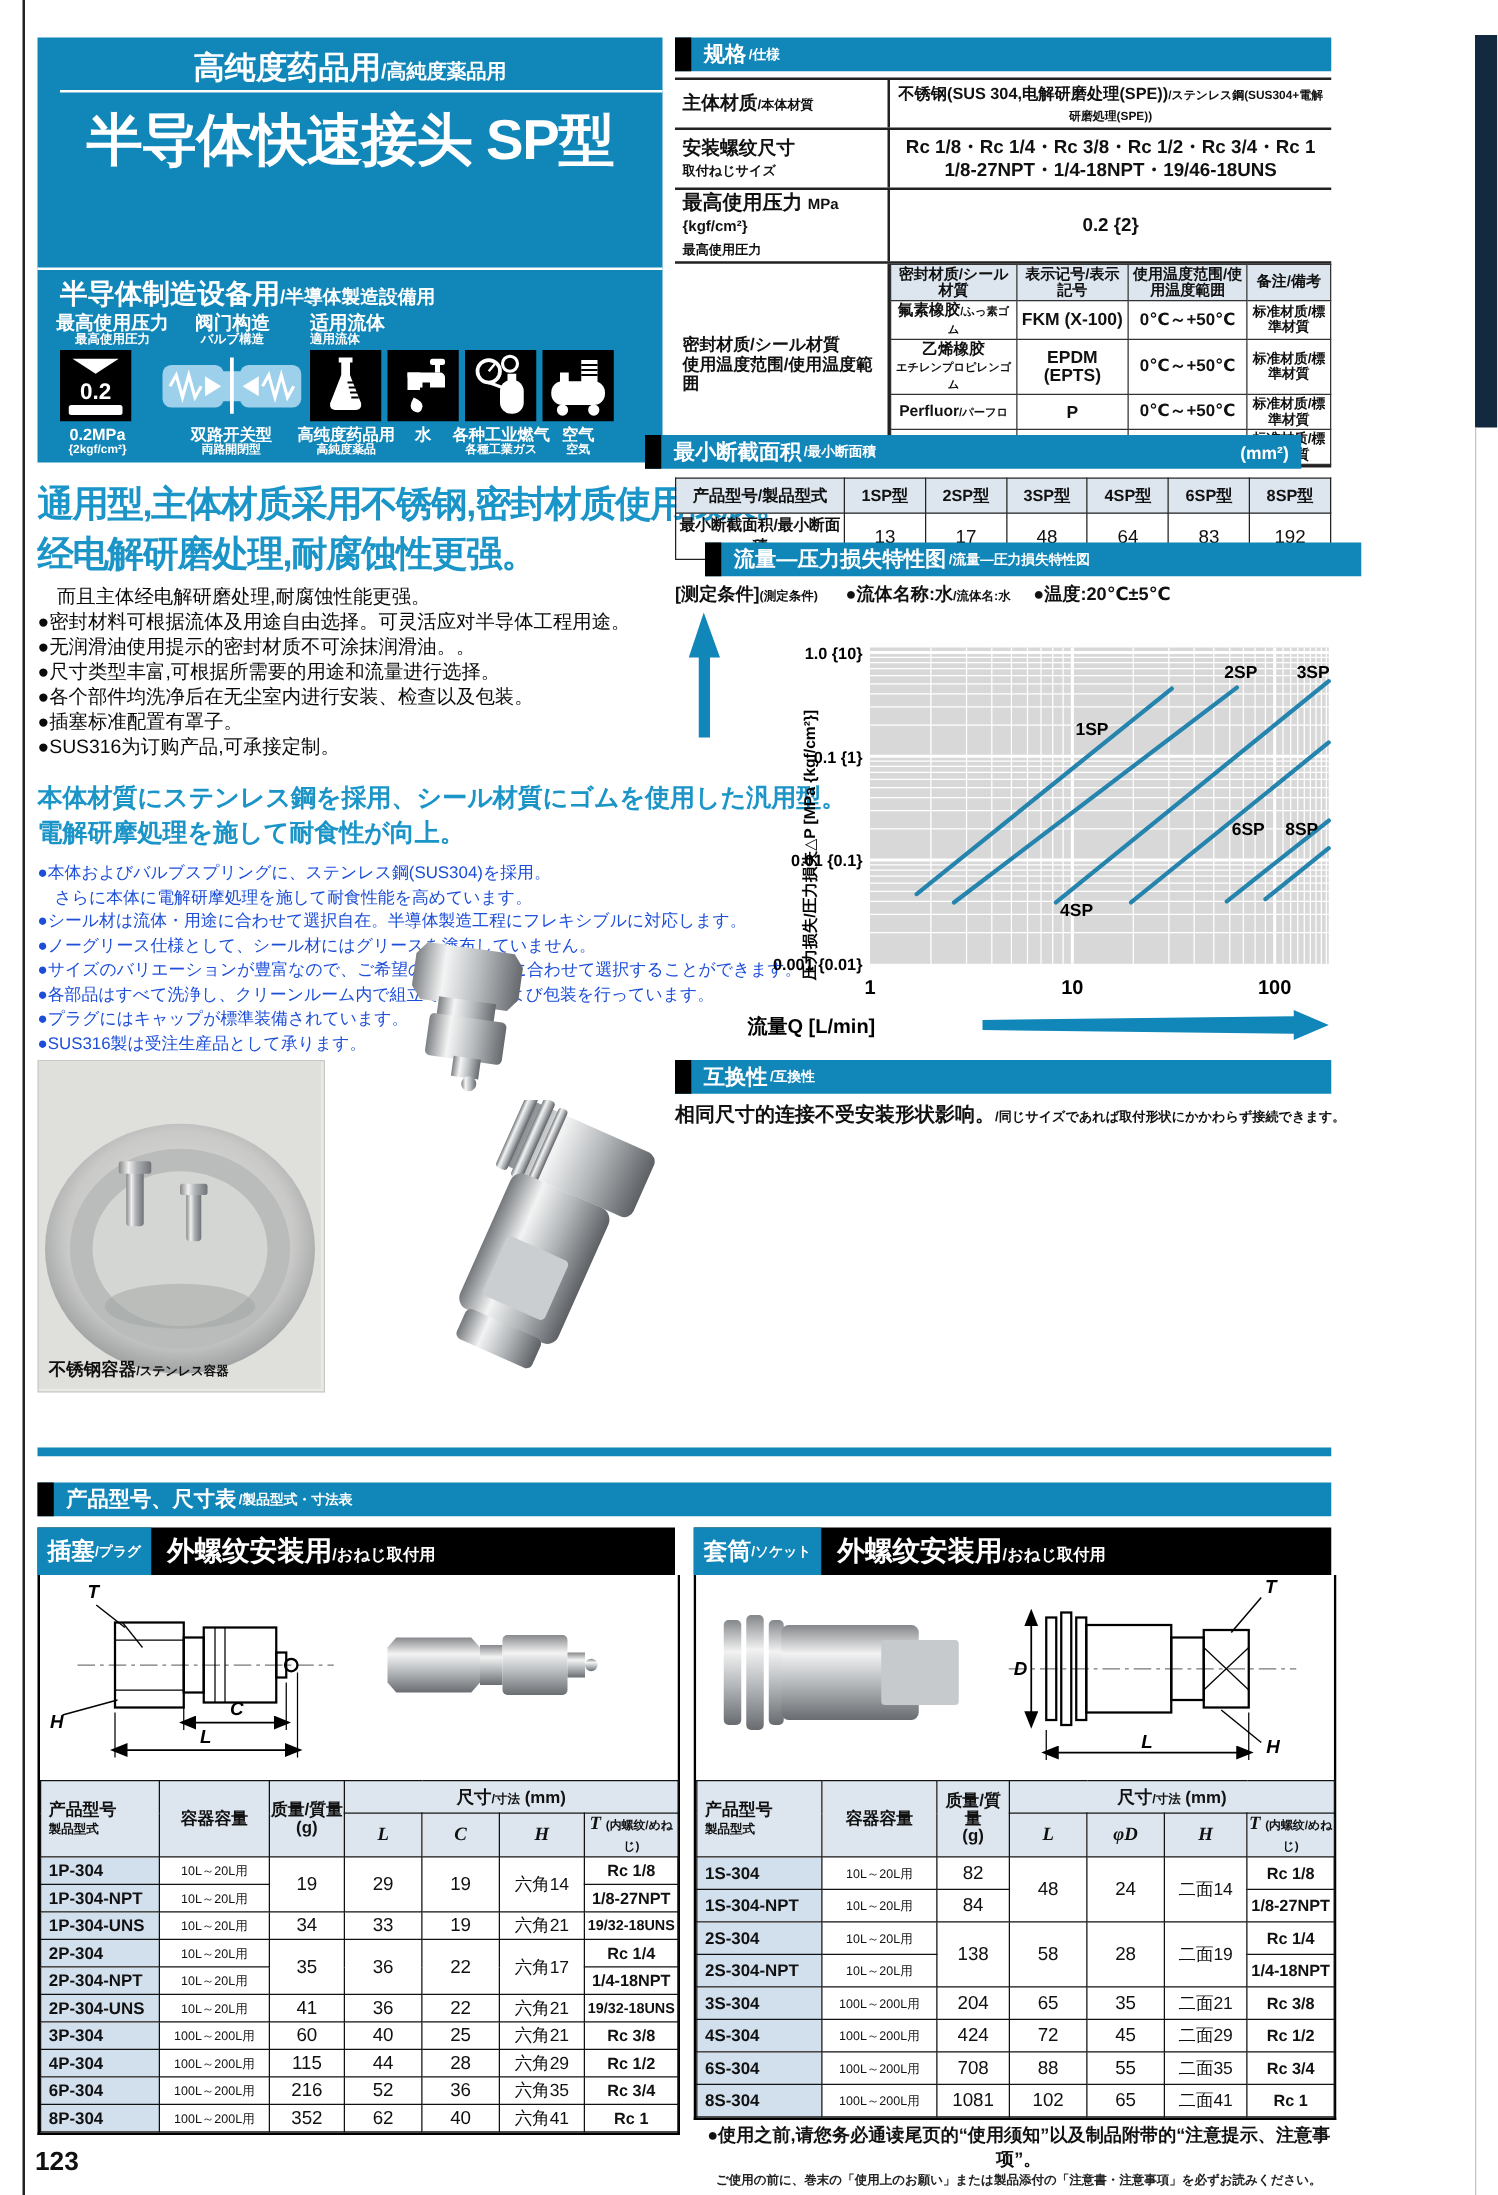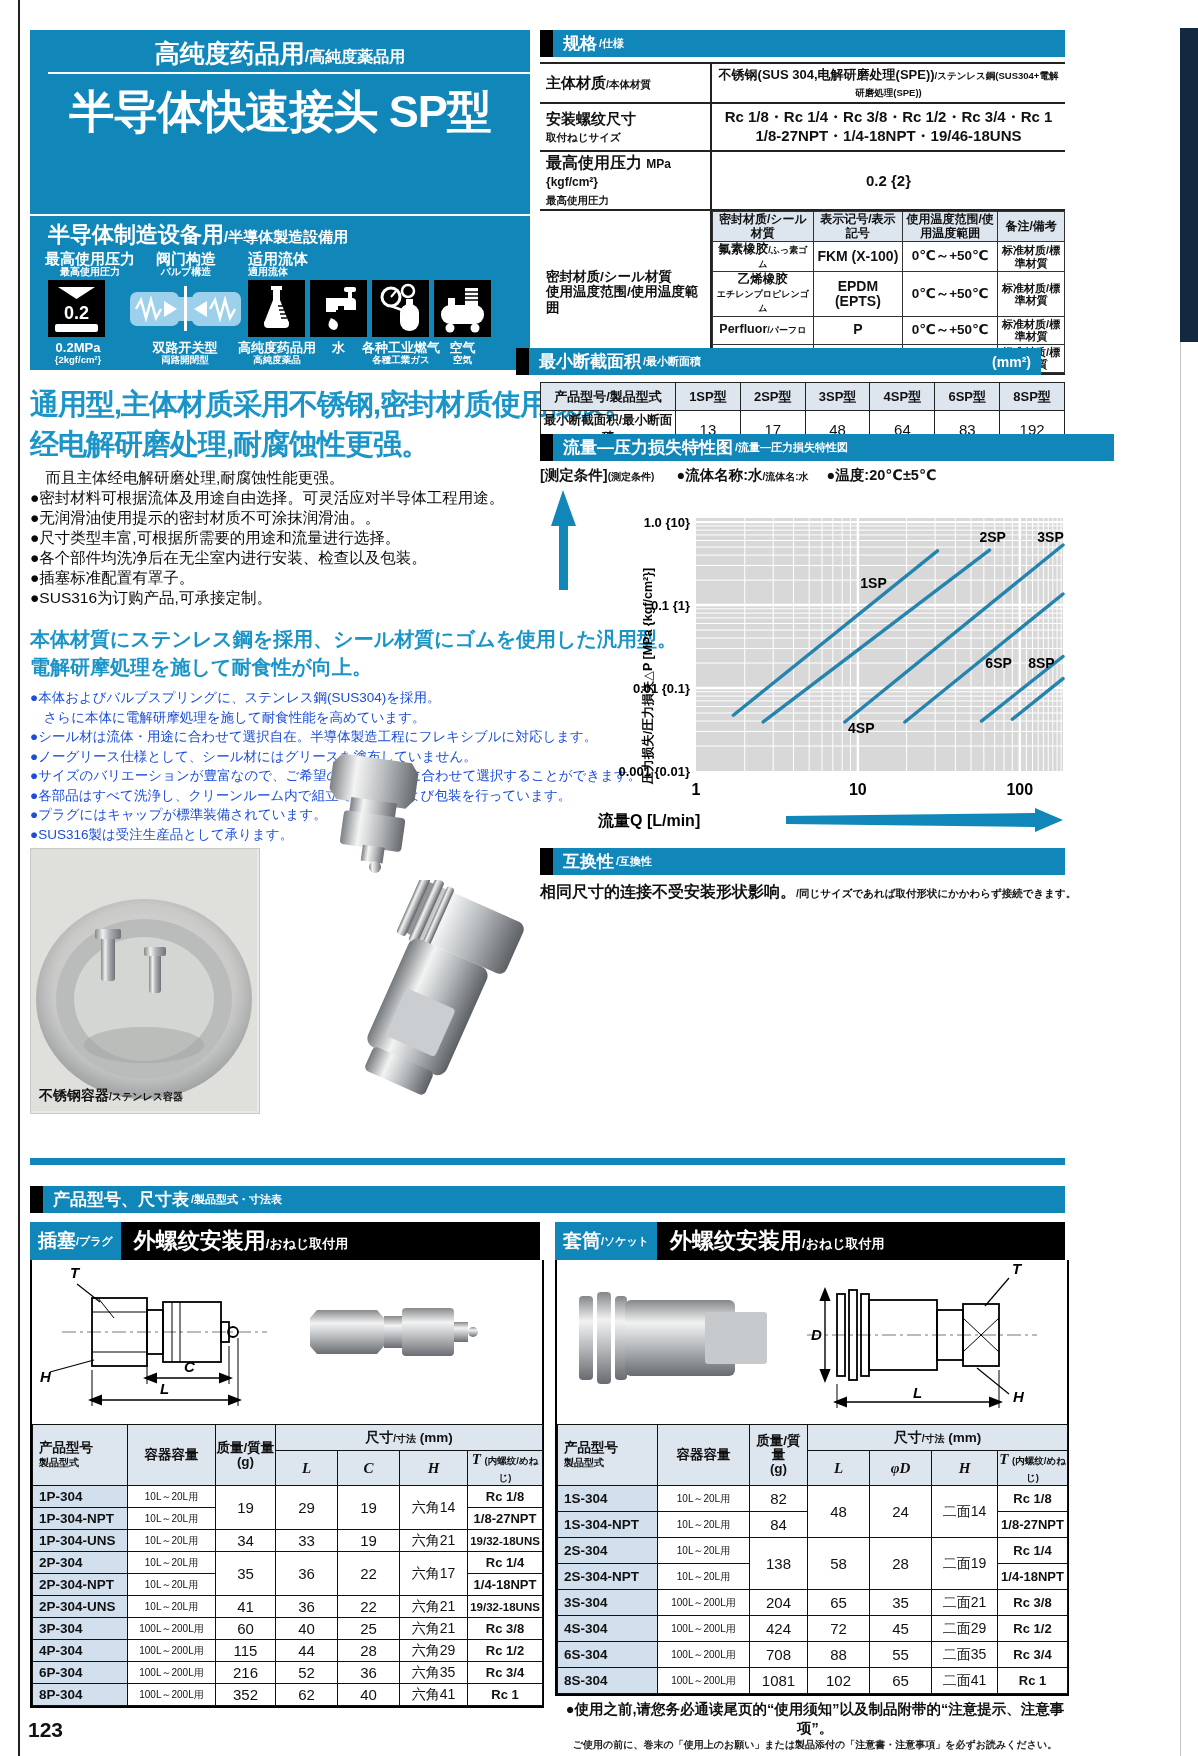--- a/index.html
+++ b/index.html
@@ -419,21 +419,21 @@
       <td>13</td>
       <td>17</td>
       <td>48</td>
       <td>64</td>
       <td>83</td>
       <td>192</td>
     </tr>
   </tbody>
     </table>
 
-  <div class="abs bar" style="left:540px;top:434px;width:574px">
+  <div class="abs bar" style="left:564px;top:434px;width:525px">
     <span class="sq"></span>
     <span class="t1">流量—压力损失特性图</span>
       <span class="t2">/流量—圧力損失特性図</span>
   </div>
   <div class="abs cond">
     <span>[测定条件]</span><span class="small">(測定条件)</span>
     <span style="margin-left:18px">●流体名称:水</span><span class="small">/流体名:水</span>
     <span style="margin-left:14px">●温度:20℃±5℃</span>
   </div>
 

